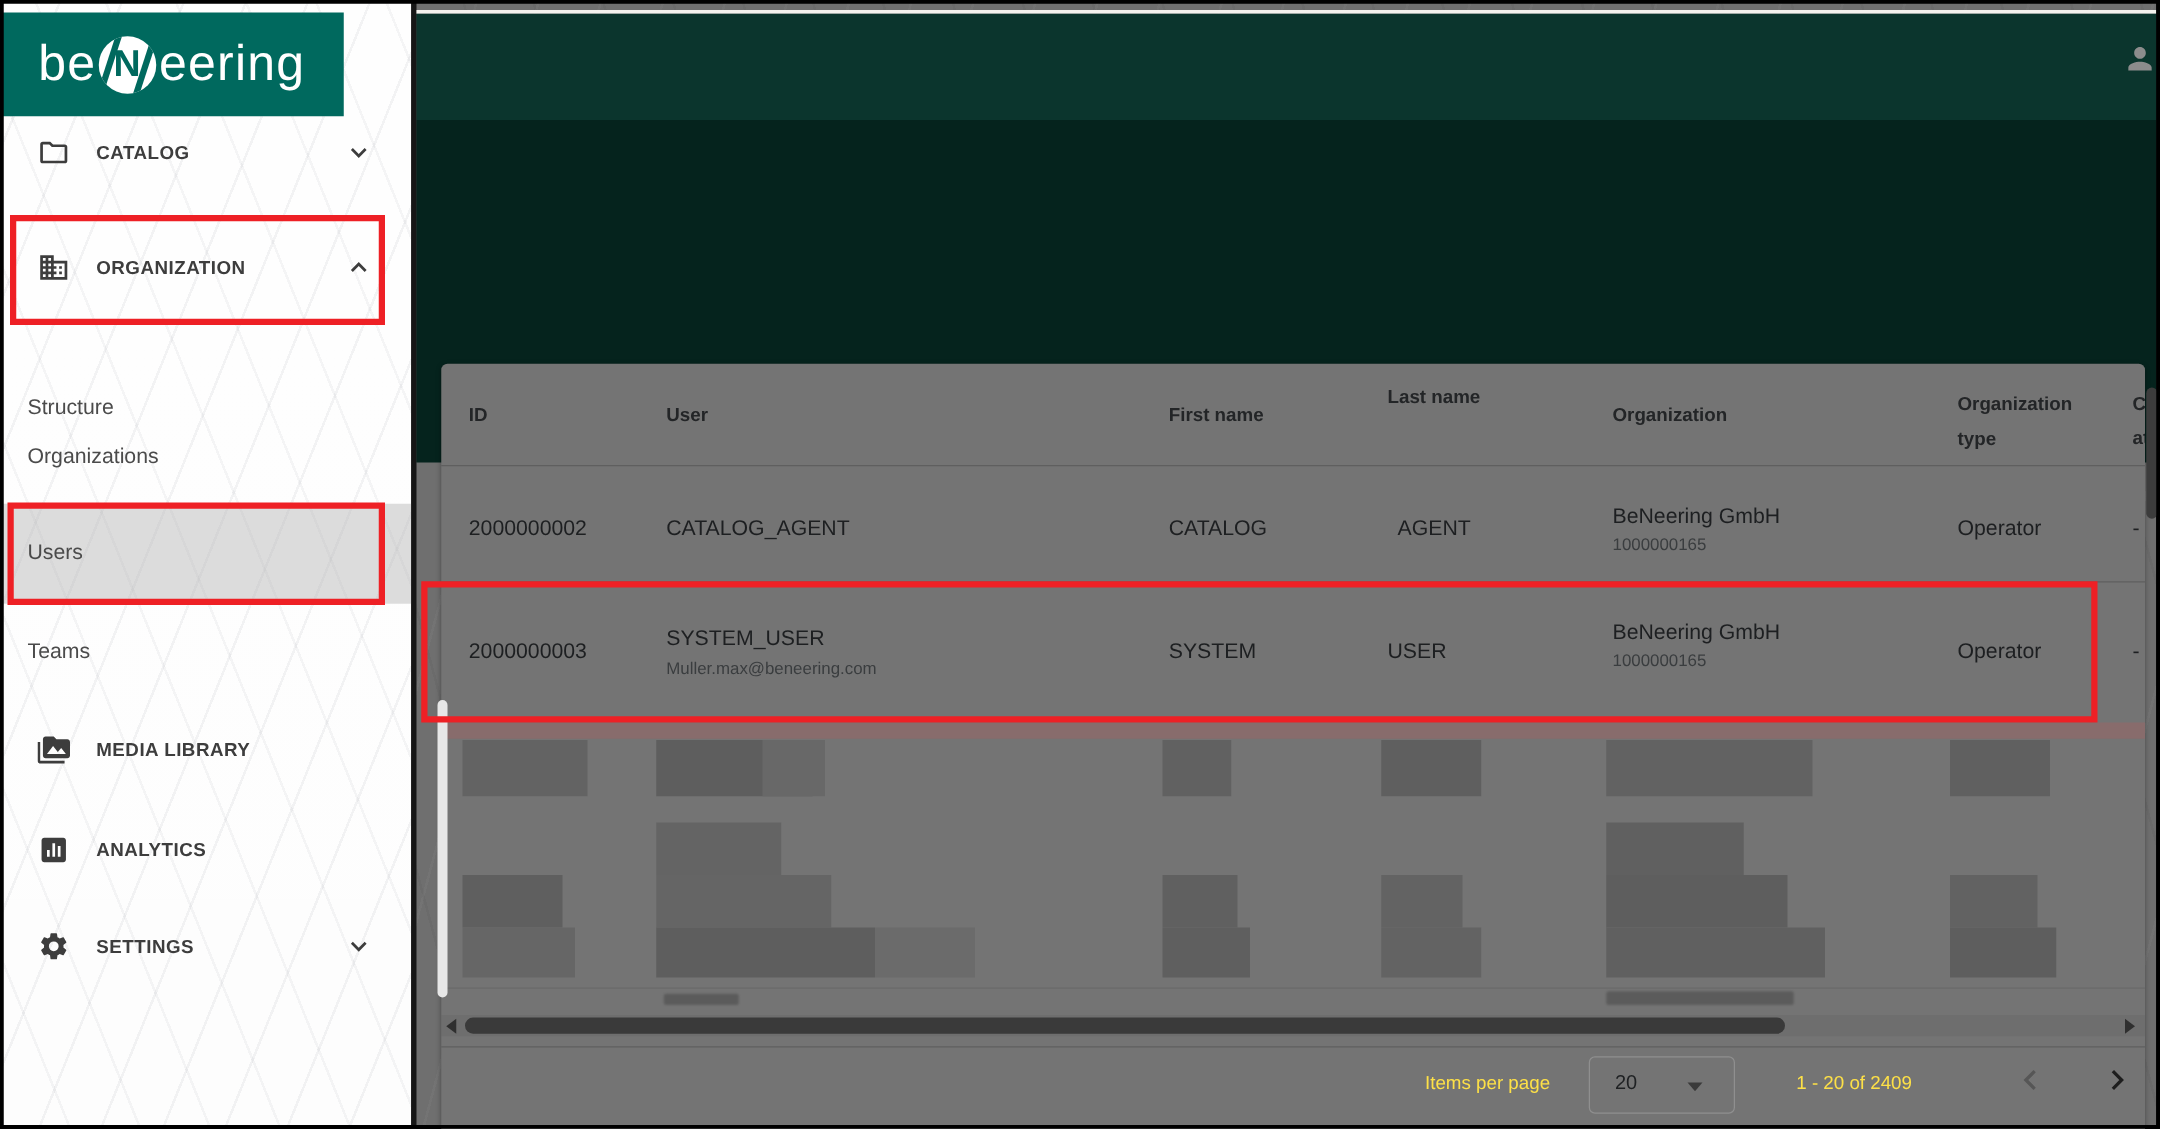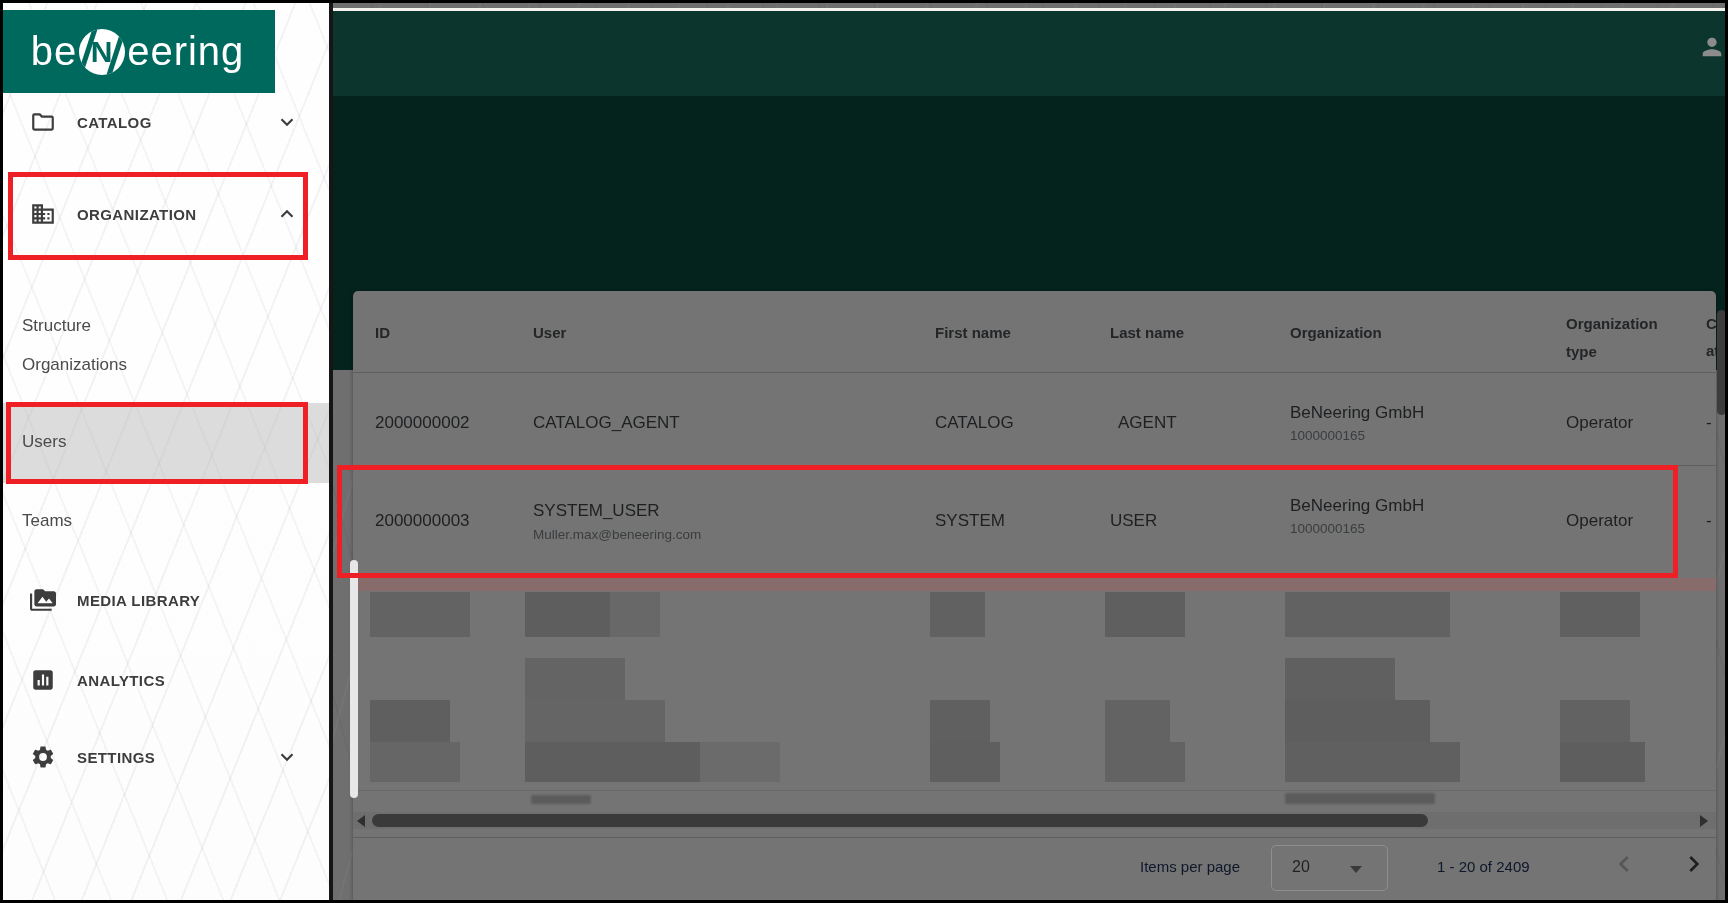--- a/index.html
+++ b/index.html
@@ -64,21 +64,21 @@
 
   .mz { position:absolute; }
 
   
   .h-scroll-thumb { position:absolute; left:19px; top:523px; width:1056px; height:13px; background:#3a3a3a; border-radius:7px; }
   .scroll-arrow { position:absolute; width:0; height:0; }
   .v-scroll-thumb { position:absolute; left:1717px; top:310px; width:9px; height:105px; background:#3c3c3c; border-radius:5px; z-index:30; }
   .left-strip { position:absolute; left:350px; top:560px; width:8px; height:238px; background:#e7e7e7; border-radius:4px; z-index:30; }
 
   
-  .pg-label { position:absolute; font-size:15px; color:#0f172a; }
+  .pg-label { position:absolute; font-size:15px; color:#fde047; }
   .pg-select { position:absolute; left:918px; top:554px; width:117px; height:46px; border:1px solid #8f8f8f; border-radius:5px; cursor:pointer; }
   .pg-select .val { position:absolute; left:20px; top:12px; font-size:16px; color:#1f2123; }
   .pg-caret { position:absolute; left:78px; top:20px; width:0; height:0; border-left:6px solid transparent; border-right:6px solid transparent; border-top:7px solid #3a3a3a; }
   .pg-chev { position:absolute; width:26px; height:26px; cursor:pointer; }
 
   .ghost { position:absolute; background:#565656; border-radius:2px; filter:blur(1px); opacity:.8; }
 </style>
 </head>
 <body>
 
@@ -94,21 +94,21 @@
         <path fill="#8c8c8c" d="M12 12c2.2 0 4-1.8 4-4s-1.8-4-4-4-4 1.8-4 4 1.8 4 4 4zm0 2c-2.7 0-8 1.3-8 4v2h16v-2c0-2.7-5.3-4-8-4z"></path>
       </svg>
   </div>
 
 
   <div class="card table-card">
 
     <div class="th" style="left:22px;top:33px;">ID</div>
     <div class="th" style="left:180px;top:33px;">User</div>
     <div class="th" style="left:582px;top:33px;">First name</div>
-    <div class="th" style="left:757px;top:33px;">Last name</div>
+    <div class="th" style="left:757px;top:18px;">Last name</div>
     <div class="th" style="left:937px;top:33px;">Organization</div>
     <div class="th" style="left:1213px;top:19px;width:110px;line-height:28px;">Organization type</div>
     <div class="th col-clip" style="left:1353px;top:19px;">Created at</div>
     <div class="divider" style="top:81px;"></div>
 
     <div>
       <div class="td" style="left:22px;top:122px;">2000000002</div>
       <div class="td" style="left:180px;top:122px;">CATALOG_AGENT</div>
       <div class="td" style="left:582px;top:122px;">CATALOG</div>
       <div class="td" style="left:765px;top:122px;">AGENT</div>

